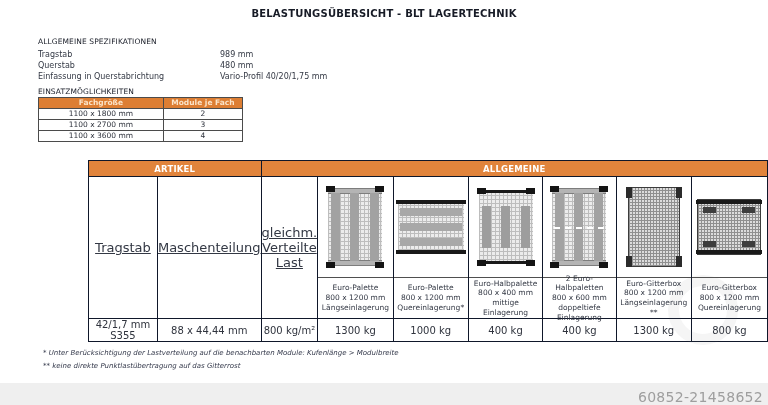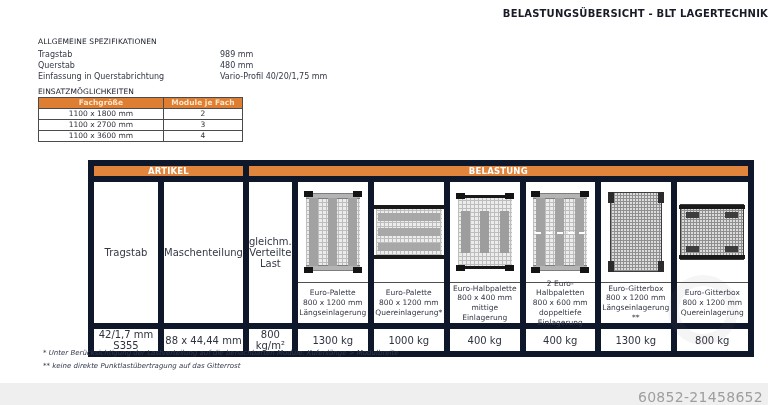--- a/index.html
+++ b/index.html
@@ -1,21 +1,21 @@
 <!DOCTYPE html>
 <html><head>
 <meta charset="utf-8">
 <style>
   * { margin:0; padding:0; box-sizing:border-box; }
   html,body { width:768px; height:405px; }
   body { font-family:"DejaVu Sans","Liberation Sans",sans-serif; background:#fff; position:relative; overflow:hidden; color:#33353f; }
   .page { position:absolute; inset:0; background:#fff; }
 
   
-  .title { position:absolute; top:8px; left:0; width:768px; text-align:right;
+  .title { position:absolute; top:8px; left:0; width:768px; text-align:center;
            font-size:10px; font-weight:bold; color:#171b26; letter-spacing:.2px; }
 
   
   .sec-head { font-size:7.5px; font-weight:normal; color:#171b26; letter-spacing:.1px; }
 
   
   .specs { position:absolute; left:38px; top:37px; width:360px; }
   .specs .sec-head { margin-bottom:3px; }
   .spec-row { display:flex; font-size:8px; line-height:11px; color:#333844; }
   .spec-row .lbl { width:182px; }
@@ -24,24 +24,24 @@
   .usage { position:absolute; left:38px; top:87px; }
   .usage .sec-head { margin-bottom:1px; }
   .usage table { border-collapse:collapse; table-layout:fixed; width:205px; }
   .usage td { border:1px solid #4b4b4b; height:11px; text-align:center;
               font-size:7.5px; line-height:1; color:#2f333d; padding:0; }
   .usage tr.hd td { background:#dd7e33; color:#fbe4c9; font-weight:bold; font-size:7.5px; }
   .usage td.c1 { width:120px; } .usage td.c2 { width:76px; }
 
   
   .load-table { position:absolute; left:88px; top:160px; border-collapse:collapse; table-layout:fixed; }
-  .load-table td { border:6px solid #0f172a; padding:0; }
+  .load-table td { border:1px solid #0f172a; padding:0; }
   .load-table tr.hd td { background:#e1843c; color:#fff; font-weight:bold; font-size:8.5px;
                          height:16px; text-align:center; letter-spacing:.2px; }
-  .load-table td.art { text-align:center; vertical-align:middle; font-size:10px; color:#333844; }
+  .load-table td.art { text-align:center; vertical-align:middle; font-size:13px; color:#333844;text-decoration:underline; }
   .pre { white-space:pre-line; }
   td.load { vertical-align:top; background:#fff; }
   .figwrap { height:101px; border-bottom:1px solid #4f4f4f;
              display:flex; align-items:center; justify-content:center; }
   .lab { height:40px; display:flex; align-items:center; justify-content:center; text-align:center;
          white-space:pre-line; font-size:7.5px; line-height:1.3; color:#333844; }
   .load-table tr.vals td { height:15px; text-align:center; font-size:10px; color:#2f333d; }
 
   
   .fig { position:relative;
@@ -148,21 +148,21 @@
       <col style="width:76px">
         <col style="width:76px">
         <col style="width:76px">
       <col style="width:75px">
         <col style="width:76px">
         <col style="width:77px">
     </colgroup>
     <tbody>
         <tr class="hd">
       <td colspan="2">ARTIKEL</td>
-      <td colspan="7">BELASTUNG</td>
+      <td colspan="7">ALLGEMEINE</td>
     </tr>
     <tr>
       <td class="art">Tragstab</td>
       <td class="art">Maschenteilung</td>
       <td class="art pre">gleichm.
 Verteilte
 Last</td>
 
       <td class="load">
         <div class="figwrap">

